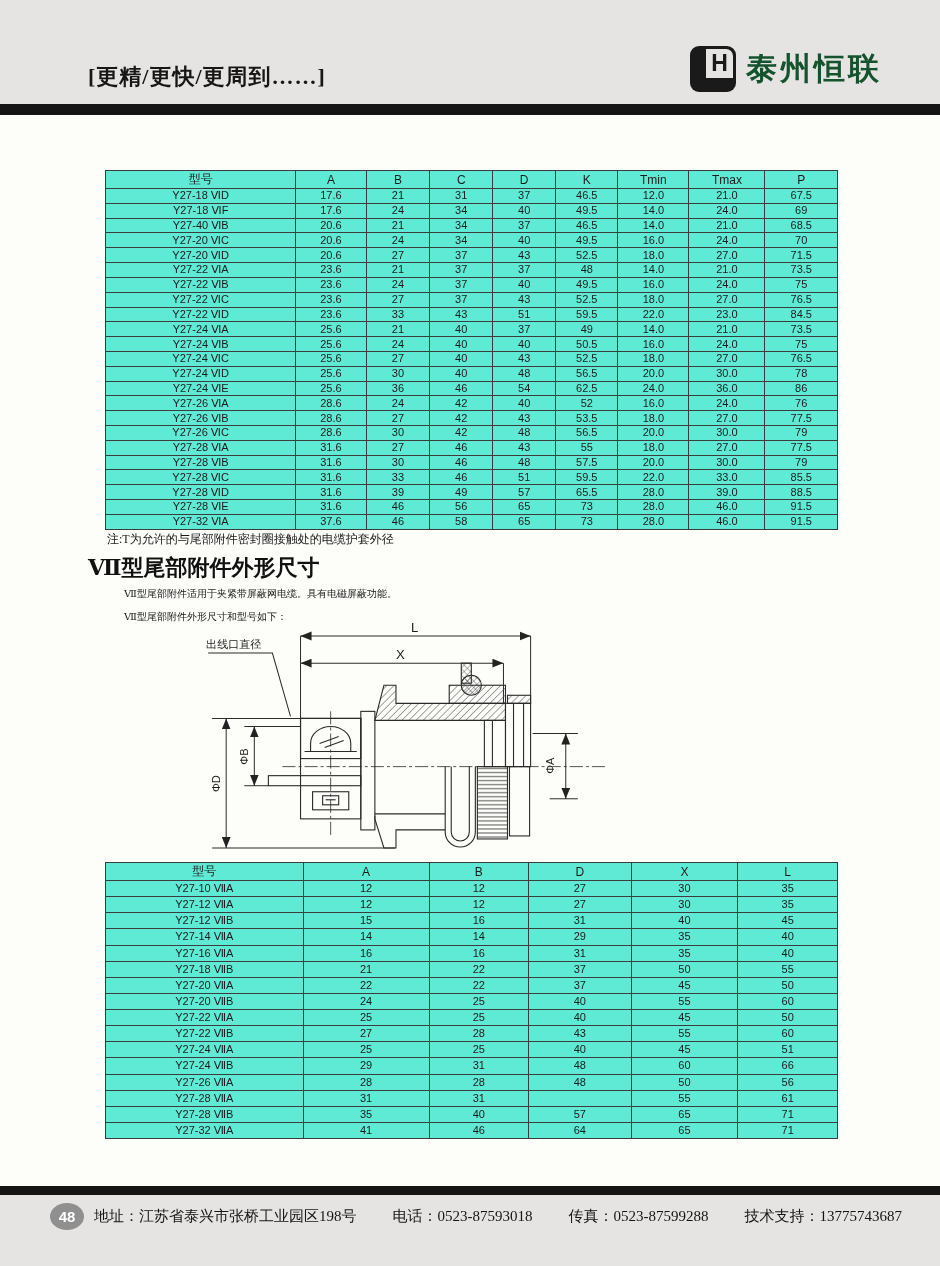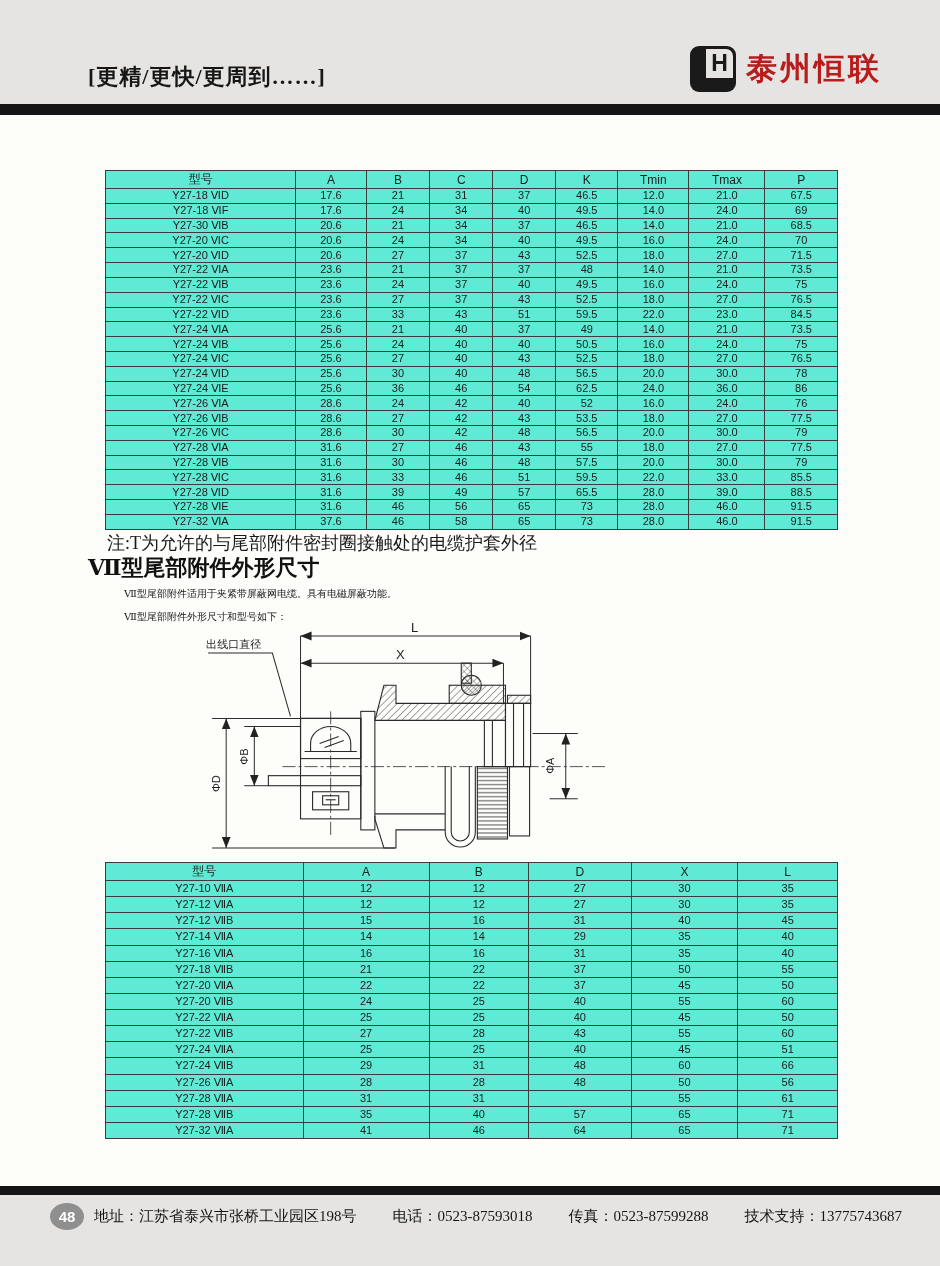--- a/index.html
+++ b/index.html
@@ -29,21 +29,21 @@
     position:absolute;right:3px;top:3px;width:27px;height:29px;background:#e5e4e2;
     border-radius:0 7px 0 0;
     display:flex;align-items:center;justify-content:center;
   }
   .logo-h{
     font-family:"Liberation Sans","DejaVu Sans",sans-serif;
     font-weight:900;font-size:23px;color:#1a1a1a;line-height:1;
   }
   .brand{
     font-family:Liberation Mono, monospace;
-    font-size:31px;font-weight:900;letter-spacing:3px;color:#b91c1c;
+    font-size:31px;font-weight:900;letter-spacing:3px;color:#14532d;
   }
 
   
   table.dim{
     position:absolute;left:105px;width:733px;
     border-collapse:collapse;table-layout:fixed;
     background:#5eead4;
   }
   table.dim th,table.dim td{
     border:1px solid #3c3c3c;
@@ -54,21 +54,21 @@
     font-weight:normal;font-size:12px;
     font-family:"Liberation Sans","DejaVu Sans",sans-serif;
   }
   table.dim td{
     font-size:11px;line-height:1;
     font-family:"Liberation Sans","DejaVu Sans",sans-serif;
   }
   #table-vi{top:170px;height:360px;}
   #table-vii{top:862px;height:277px;}
 
-  .note{position:absolute;left:107px;top:531px;font-size:18px;color:#1a1a1a;}
+  .note{position:absolute;left:107px;top:531px;font-size:12px;color:#1a1a1a;}
   .sec-heading{position:absolute;left:88px;top:553px;font-size:22px;font-weight:bold;color:#111;}
   .para{position:absolute;left:124px;font-size:10px;color:#1a1a1a;}
   .para.p1{top:587px;}
   .para.p2{top:610px;}
 
   
   .drawing{position:absolute;left:186px;top:622px;width:432px;height:238px;}
   .drawing svg{width:100%;height:100%;}
   .drawing text{
     font-family:"Liberation Sans","DejaVu Sans",sans-serif;
@@ -151,21 +151,21 @@
           <td>17.6</td>
           <td>24</td>
           <td>34</td>
           <td>40</td>
           <td>49.5</td>
           <td>14.0</td>
           <td>24.0</td>
           <td>69</td>
         </tr>
         <tr>
-          <td>Y27-30 ⅥB</td>
+          <td>Y27-40 ⅥB</td>
           <td>20.6</td>
           <td>21</td>
           <td>34</td>
           <td>37</td>
           <td>46.5</td>
           <td>14.0</td>
           <td>21.0</td>
           <td>68.5</td>
         </tr>
         <tr>

